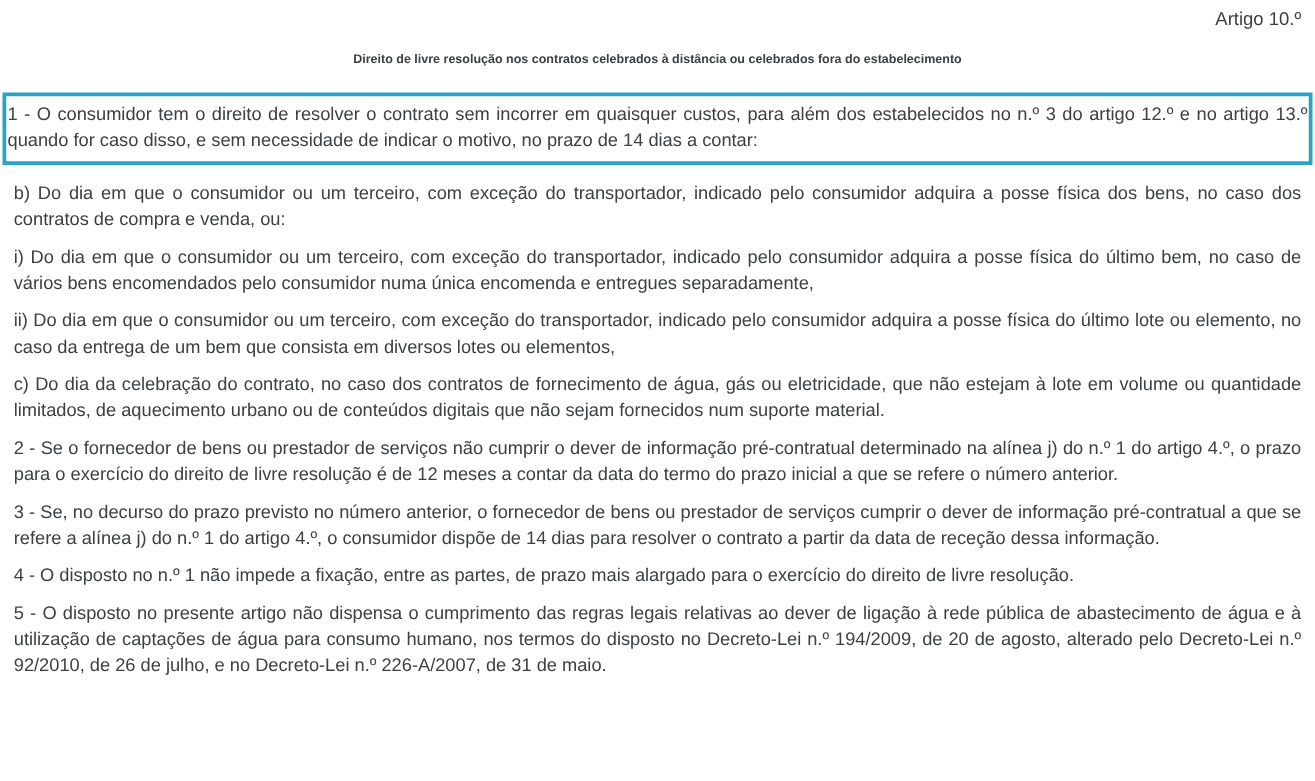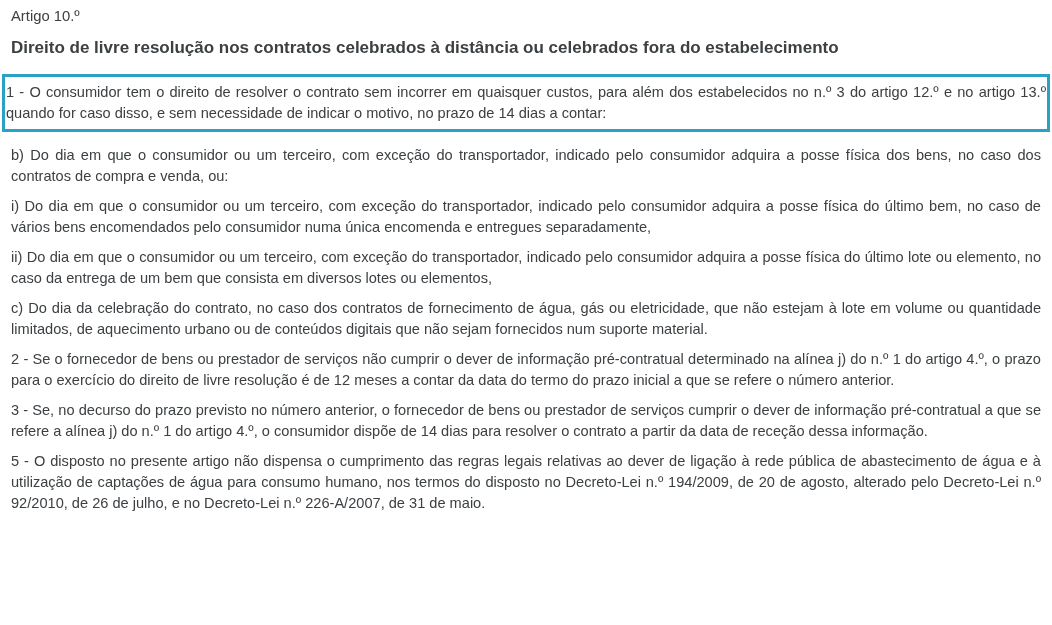--- a/index.html
+++ b/index.html
@@ -15,29 +15,30 @@
     overflow:hidden;
     font-family:"Liberation Sans","DejaVu Sans",sans-serif;
     color:var(--txt);
     font-size:14.6px;
     line-height:21px;
   }
   .page{
     padding:6px 11px 0 11px;
   }
   .title{
-    text-align:left;
+    text-align:right;
     font-weight:400;
     font-size:14.8px;
     line-height:21px;
     margin-bottom:10px;
   }
   .subtitle{
+    text-align:center;
     font-weight:700;
-    font-size:17px;
+    font-size:10px;
     line-height:21px;
     margin-bottom:16px;
   }
   .highlight-box{
     border:3px solid var(--hl);
     margin:0 -9px 13px -9px;
     padding:5px 1px;
   }
   .highlight-box p{
     text-align:justify;
@@ -62,15 +63,16 @@
     <p>1 - O consumidor tem o direito de resolver o contrato sem incorrer em quaisquer custos, para além dos estabelecidos no n.º 3 do artigo 12.º e no artigo 13.º quando for caso disso, e sem necessidade de indicar o motivo, no prazo de 14 dias a contar:</p>
   </div>
 
   <div id="paragraphs">
       <p class="para">b) Do dia em que o consumidor ou um terceiro, com exceção do transportador, indicado pelo consumidor adquira a posse física dos bens, no caso dos contratos de compra e venda, ou:</p>
       <p class="para">i) Do dia em que o consumidor ou um terceiro, com exceção do transportador, indicado pelo consumidor adquira a posse física do último bem, no caso de vários bens encomendados pelo consumidor numa única encomenda e entregues separadamente,</p>
       <p class="para">ii) Do dia em que o consumidor ou um terceiro, com exceção do transportador, indicado pelo consumidor adquira a posse física do último lote ou elemento, no caso da entrega de um bem que consista em diversos lotes ou elementos,</p>
       <p class="para">c) Do dia da celebração do contrato, no caso dos contratos de fornecimento de água, gás ou eletricidade, que não estejam à lote em volume ou quantidade limitados, de aquecimento urbano ou de conteúdos digitais que não sejam fornecidos num suporte material.</p>
       <p class="para">2 - Se o fornecedor de bens ou prestador de serviços não cumprir o dever de informação pré-contratual determinado na alínea j) do n.º 1 do artigo 4.º, o prazo para o exercício do direito de livre resolução é de 12 meses a contar da data do termo do prazo inicial a que se refere o número anterior.</p>
       <p class="para">3 - Se, no decurso do prazo previsto no número anterior, o fornecedor de bens ou prestador de serviços cumprir o dever de informação pré-contratual a que se refere a alínea j) do n.º 1 do artigo 4.º, o consumidor dispõe de 14 dias para resolver o contrato a partir da data de receção dessa informação.</p>
+      <p class="para">4 - O disposto no n.º 1 não impede a fixação, entre as partes, de prazo mais alargado para o exercício do direito de livre resolução.</p>
       <p class="para">5 - O disposto no presente artigo não dispensa o cumprimento das regras legais relativas ao dever de ligação à rede pública de abastecimento de água e à utilização de captações de água para consumo humano, nos termos do disposto no Decreto-Lei n.º 194/2009, de 20 de agosto, alterado pelo Decreto-Lei n.º 92/2010, de 26 de julho, e no Decreto-Lei n.º 226-A/2007, de 31 de maio.</p>
     </div>
 </div>
 
 </body></html>

